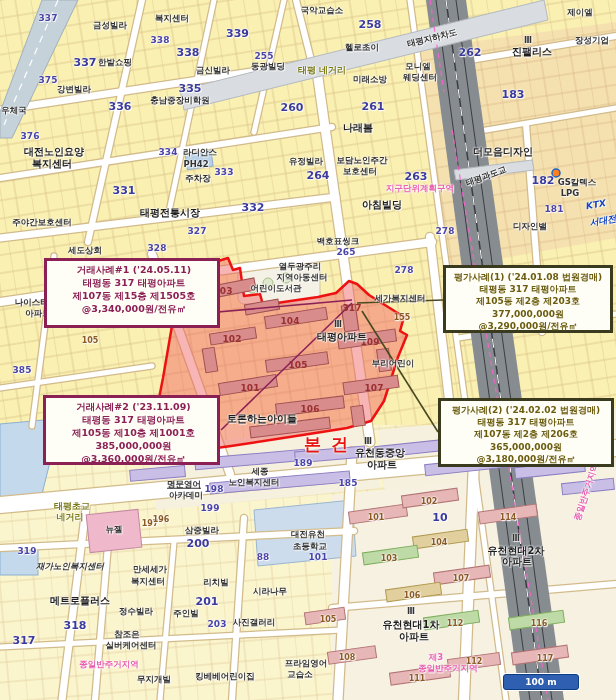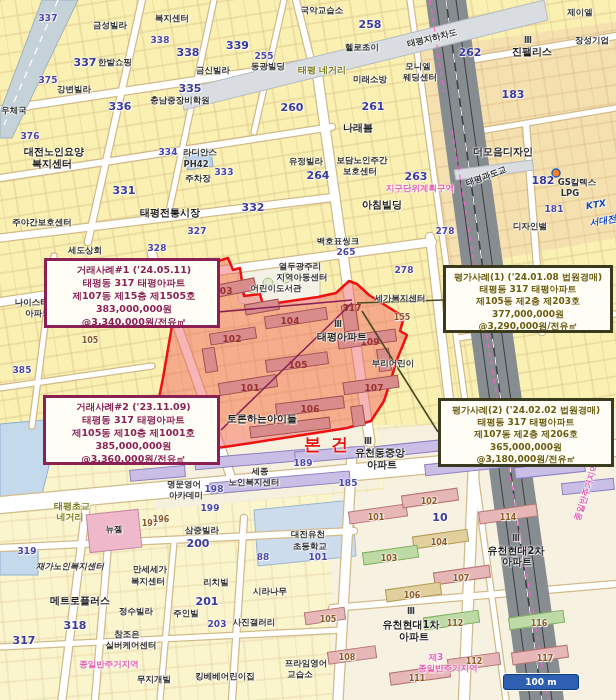--- a/index.html
+++ b/index.html
@@ -225,21 +225,21 @@
     <path d="M438,432 L362,311" stroke="#4a4a22"></path>
   </g>
 </svg>
 
 <div id="labels">
       <span class="lb nms" style="left: 110px; top: 25px;">금성빌라</span>
       <span class="lb n2" style="left: 48px; top: 18px;">337</span>
       <span class="lb n1" style="left: 85px; top: 62px;">337</span>
       <span class="lb n2" style="left: 160px; top: 40px;">338</span>
       <span class="lb n1" style="left: 188px; top: 52px;">338</span>
-      <span class="lb n1" style="left: 222px; top: 45px; padding-left: 31px;">339</span>
+      <span class="lb n1" style="left: 222px; top: 33px; padding-left: 31px;">339</span>
       <span class="lb n1" style="left: 190px; top: 88px;">335</span>
       <span class="lb n1" style="left: 120px; top: 106px;">336</span>
       <span class="lb n2" style="left: 48px; top: 80px;">375</span>
       <span class="lb nms" style="left: 60px; top: 89px; padding-left: 28px;">강변빌라</span>
       <span class="lb nms" style="left: 188px; top: 70px; margin-left: 25px;">금신빌라</span>
       <span class="lb nms" style="left: 115px; top: 62px;">한밭쇼핑</span>
       <span class="lb nms" style="left: 172px; top: 18px;">복지센터</span>
       <span class="lb nms" style="left: 180px; top: 100px;">충남중장비학원</span>
       <span class="lb n2" style="left: 264px; top: 56px;">255</span>
       <span class="lb nms" style="left: 268px; top: 66px;">동광빌딩</span>
@@ -324,21 +324,21 @@
       <span class="lb n2" style="left: 303px; top: 463px;">189</span>
       <span class="lb n2" style="left: 348px; top: 483px;">185</span>
       <span class="lb nms" style="left: 260px; top: 471px;">세종</span>
       <span class="lb nms" style="left: 254px; top: 482px;">노인복지센터</span>
       <span class="lb ol" style="left: 72px; top: 506px;">태평초교</span>
       <span class="lb ol" style="left: 70px; top: 517px;">네거리</span>
       <span class="lb bn" style="left: 150px; top: 512px; margin-top: 12px;">197</span>
       <span class="lb bn" style="left: 161px; top: 520px;">196</span>
       <span class="lb n2" style="left: 214px; top: 489px;">198</span>
       <span class="lb n2" style="left: 210px; top: 508px;">199</span>
-      <span class="lb nms" style="left: 184px; top: 484px;">명문영어</span>
+      <span class="lb nms" style="left: 184px; top: 484px; text-decoration: underline;">명문영어</span>
       <span class="lb nms" style="left: 186px; top: 495px;">아카데미</span>
       <span class="lb nms" style="left: 202px; top: 530px;">삼중빌라</span>
       <span class="lb n1" style="left: 198px; top: 543px;">200</span>
       <span class="lb n2" style="left: 27px; top: 551px;">319</span>
       <span class="lb nms" style="left: 114px; top: 529px;">뉴젤</span>
       <span class="lb nms" style="left: 308px; top: 534px;">대전유천</span>
       <span class="lb nms" style="left: 310px; top: 546px;">초등학교</span>
       <span class="lb n2" style="left: 318px; top: 557px;">101</span>
       <span class="lb n2" style="left: 263px; top: 557px;">88</span>
       <span class="lb nms" style="left: 270px; top: 591px;">시라나무</span>
@@ -385,21 +385,20 @@
       <span class="lb pk" style="left: 436px; top: 657px;">제3</span>
       <span class="lb pk" style="left: 448px; top: 668px;">종일반주거지역</span>
       <span class="lb pk" style="left: 586px; top: 492px; transform: translate(-50%, -50%) rotate(-72deg);">종일반주거지역</span>
       <span class="lb n2" style="left: 558px; top: 684px;">187</span>
     </div>
 
 <div class="callout sale" style="left:44px;top:258px;width:176px;height:70px;">
   <div>거래사례#1 ('24.05.11)</div>
   <div>태평동 317 태평아파트</div>
   <div>제107동 제15층 제1505호</div>
-  <div>383,000,000원</div>
   <div>@3,340,000원/전유㎡</div>
 </div>
 
 <div class="callout sale" style="left:43px;top:395px;width:177px;height:70px;">
   <div>거래사례#2 ('23.11.09)</div>
   <div>태평동 317 태평아파트</div>
   <div>제105동 제10층 제1001호</div>
   <div>385,000,000원</div>
   <div>@3,360,000원/전유㎡</div>
 </div>

